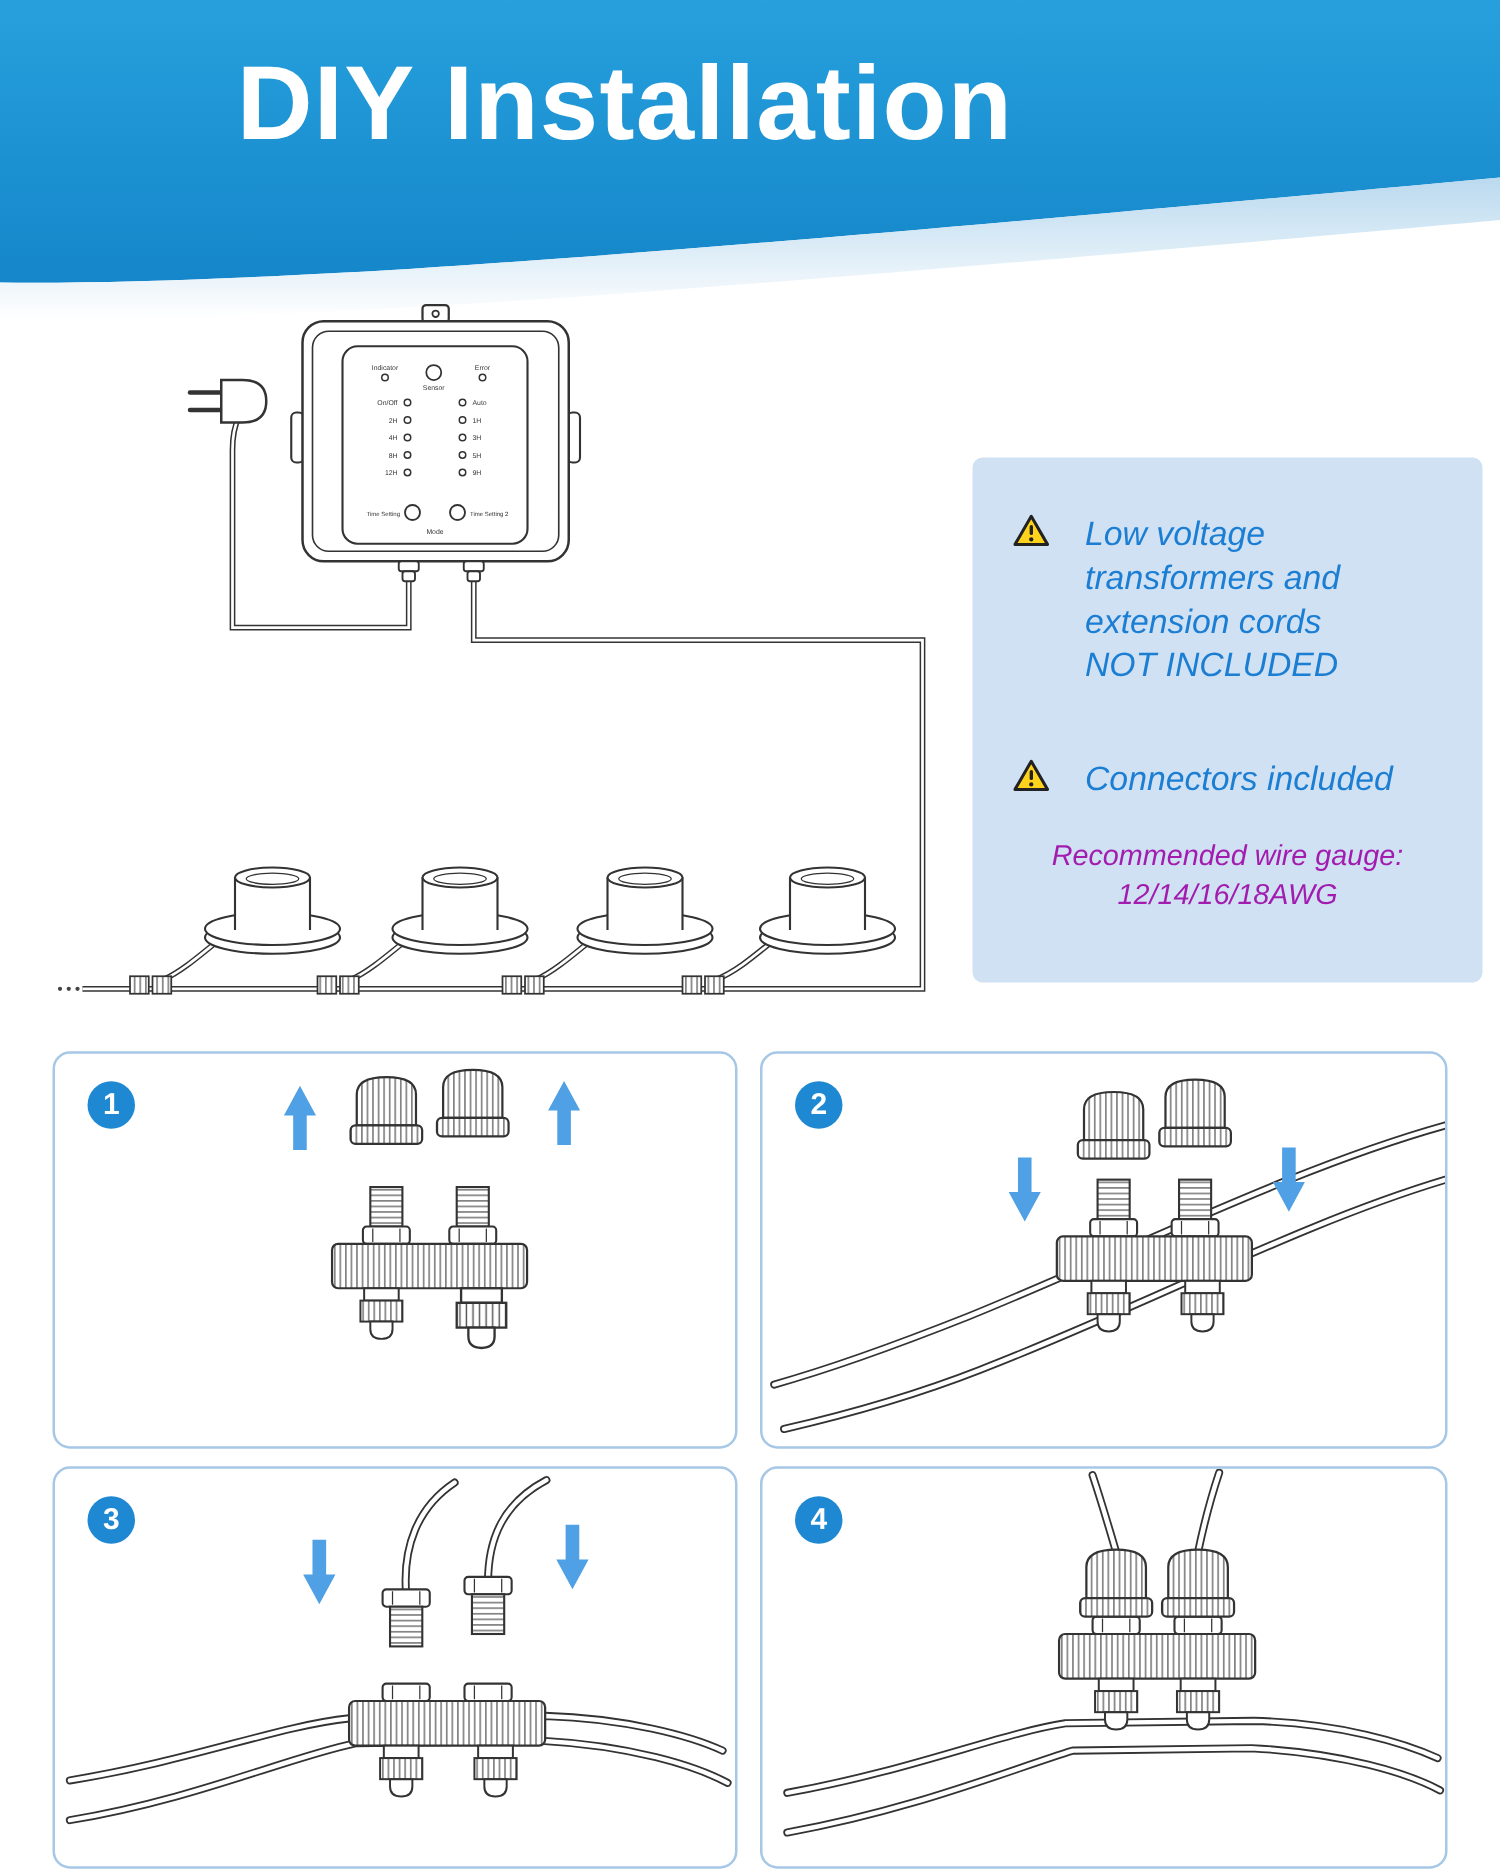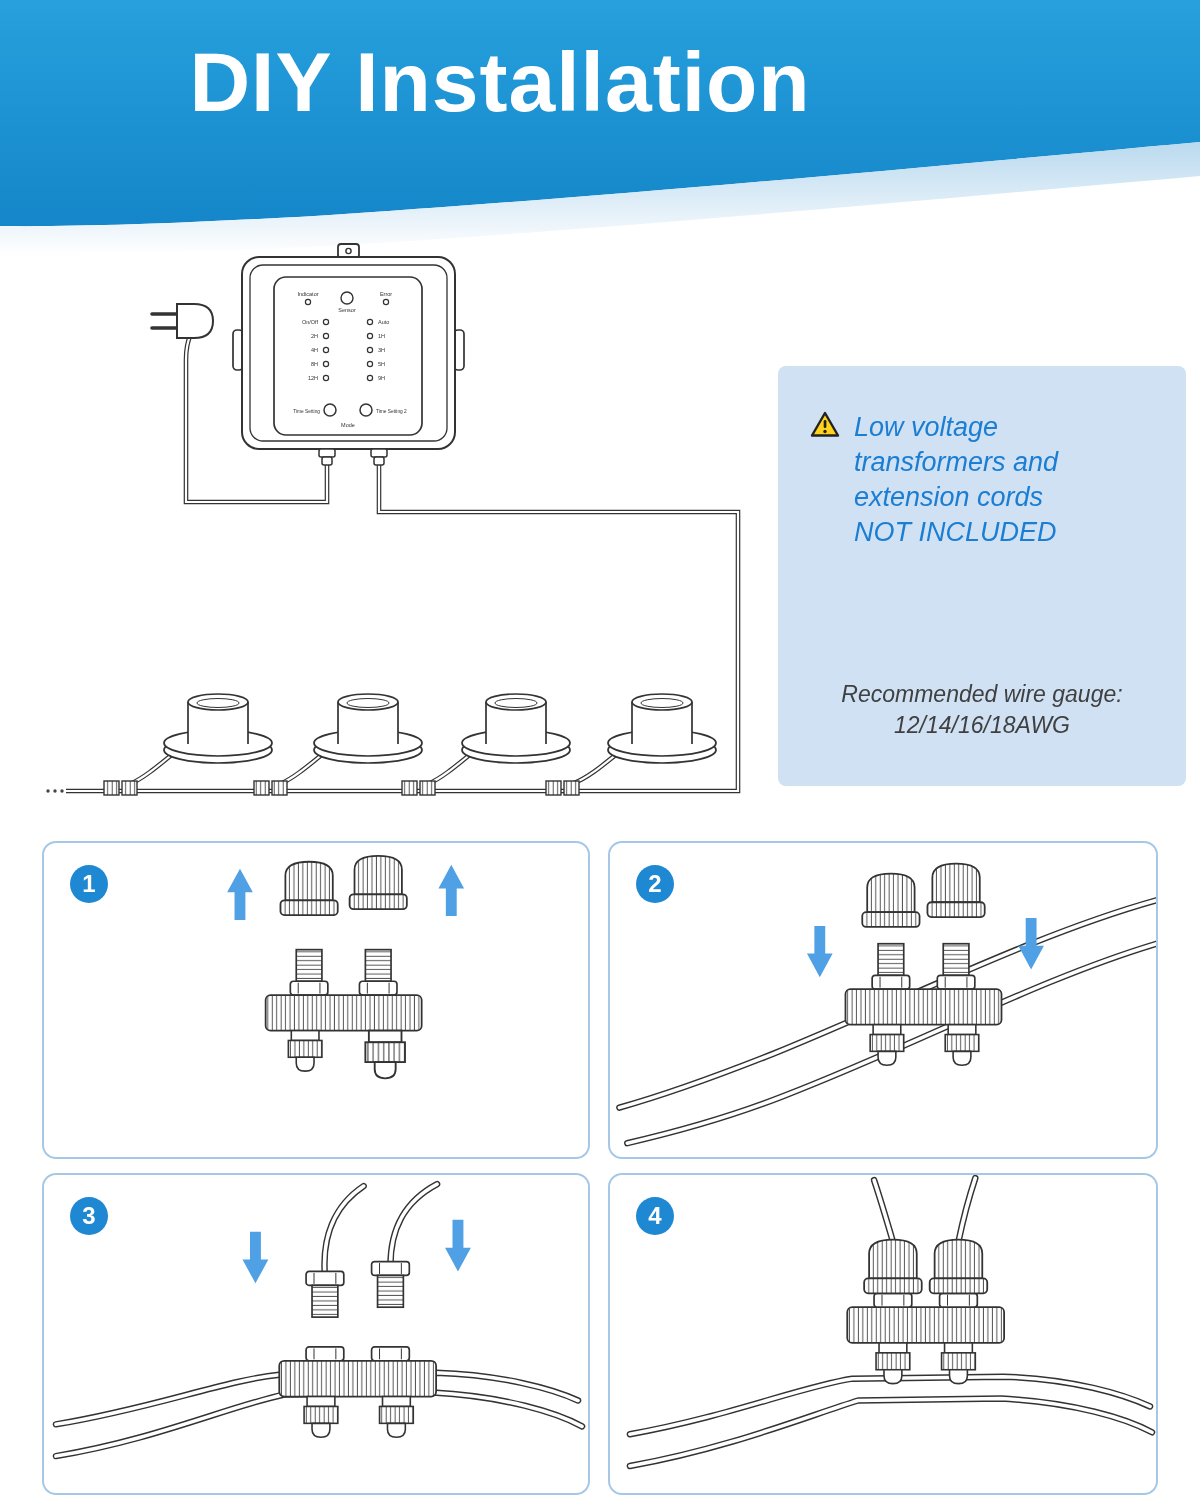--- a/index.html
+++ b/index.html
@@ -3,26 +3,26 @@
 <meta charset="utf-8">
 <style>
   *{box-sizing:border-box;margin:0;padding:0}
   html,body{width:1200px;height:1500px}
   body{position:relative;background:#fff;font-family:"Liberation Sans",sans-serif;overflow:hidden}
   .hdr{position:absolute;top:0;left:0;width:1200px;height:300px;pointer-events:none}
   .title{position:absolute;top:40px;left:0;width:1000px;text-align:center;color:#fff;
          font-size:84px;font-weight:700;line-height:1;letter-spacing:1px}
   .diagram{position:absolute;left:20px;top:230px;width:760px;height:600px}
   .info{position:absolute;left:778px;top:366px;width:408px;height:420px;background:#cfe1f3;border-radius:8px}
-  .warn{position:absolute;left:32px;display:flex;gap:14px;align-items:flex-start}
+  .warn{position:absolute;left:32px;display:flex;gap:28px;align-items:flex-start}
   .warn-txt{font-style:italic;color:#1b7ed3;font-size:27px;line-height:35px;white-space:pre-line}
   .w1{top:44px}
   .w2{top:240px}
-  .note{position:absolute;top:313px;left:0;width:100%;text-align:center;font-style:italic;
-        color:#404040;font-size:23px;line-height:31px;white-space:pre-line}
+  .note{position:absolute;top:303px;left:0;width:100%;text-align:center;font-style:italic;
+        color:#a21caf;font-size:23px;line-height:31px;white-space:pre-line}
   .step{position:absolute;background:#fff;border:2px solid #a6c8e6;border-radius:14px;overflow:hidden}
   .s1{left:42px;top:841px;width:548px;height:318px}
   .s2{left:608px;top:841px;width:550px;height:318px}
   .s3{left:42px;top:1173px;width:548px;height:322px}
   .s4{left:608px;top:1173px;width:550px;height:322px}
   .badge{position:absolute;left:26px;top:22px;width:38px;height:38px;border-radius:50%;
          background:#1e88d2;color:#fff;font-size:24px;font-weight:700;
          display:flex;align-items:center;justify-content:center;z-index:2}
   .step svg{position:absolute;left:0;top:0;width:100%;height:100%}
   .clabel{font-family:"Liberation Sans",sans-serif;fill:#333}
@@ -226,20 +226,26 @@
 <div class="info">
   <div class="warn w1">
     <svg width="30" height="28" viewBox="0 0 30 27">
         <use href="#wicon"></use>
       </svg>
     <div class="warn-txt">Low voltage
 transformers and
 extension cords
 NOT INCLUDED</div>
   </div>
+  <div class="warn w2">
+    <svg width="30" height="28" viewBox="0 0 30 27">
+        <use href="#wicon"></use>
+      </svg>
+    <div class="warn-txt">Connectors included</div>
+  </div>
   <div class="note">Recommended wire gauge:
 12/14/16/18AWG</div>
 </div>
 
 <div class="step s1">
   <div class="badge">1</div>
   <svg viewBox="0 0 548 318">
     <use href="#arrowU" x="184" y="26"></use>
     <use href="#cap" x="236" y="16"></use>
     <use href="#cap" x="306" y="10"></use>

